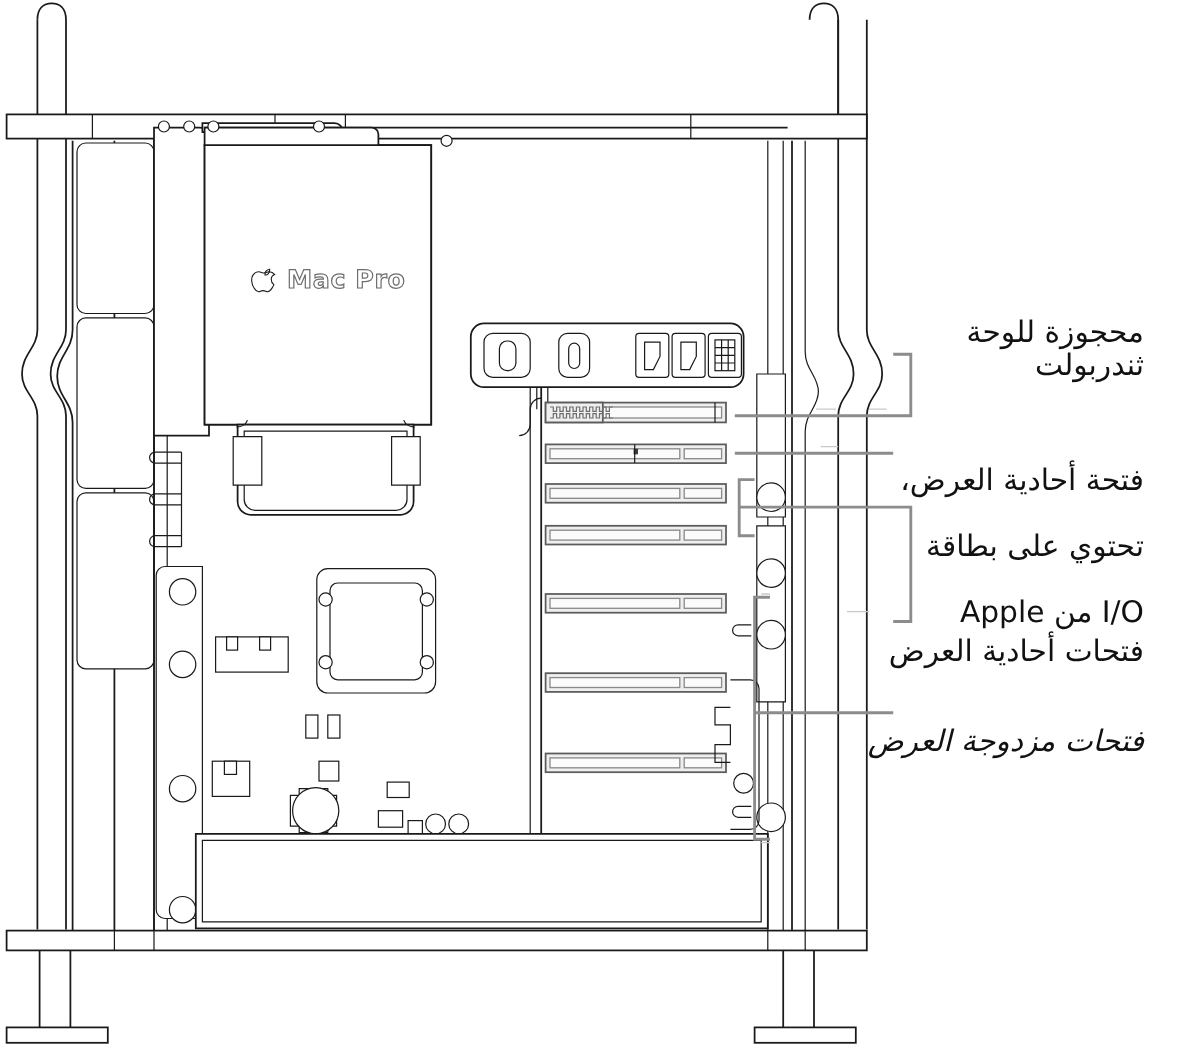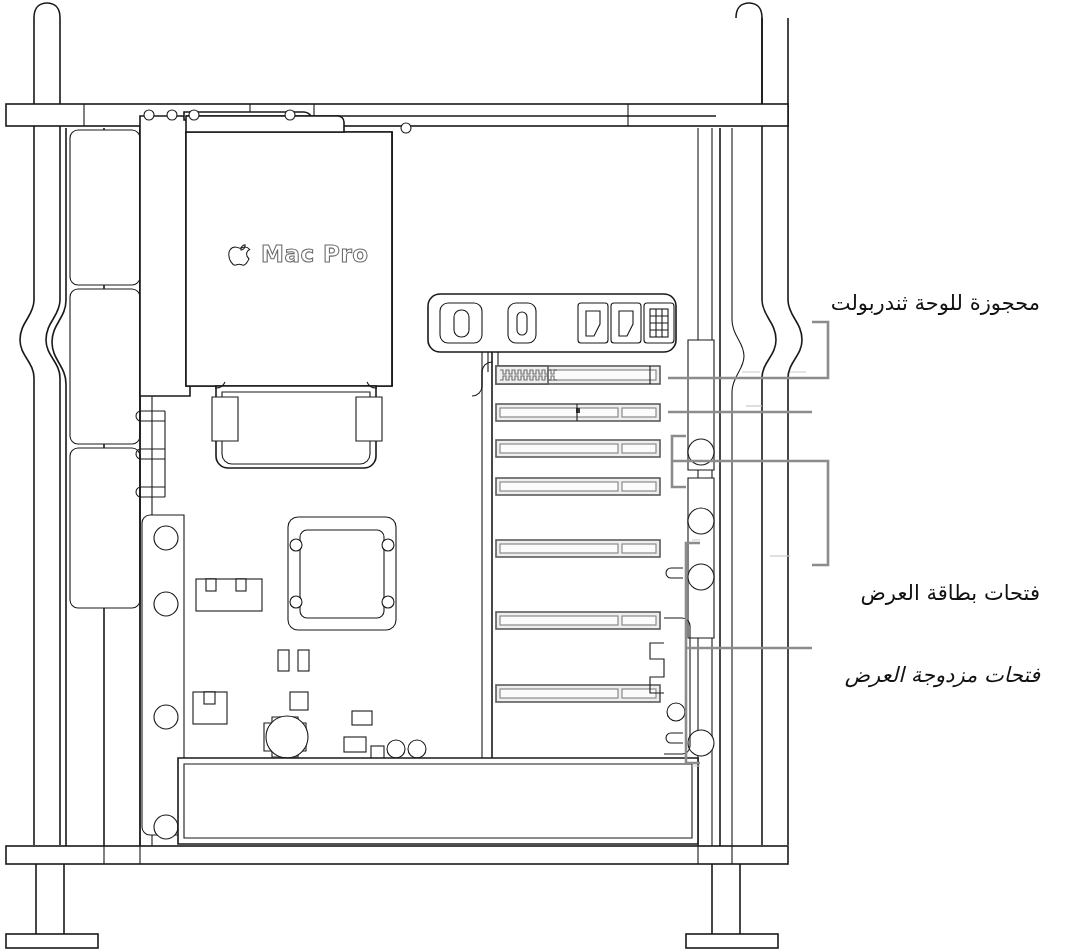--- a/index.html
+++ b/index.html
@@ -7,21 +7,21 @@
   body{
     width:1072px;height:952px;overflow:hidden;
     font-family:"DejaVu Sans","Liberation Sans",sans-serif;
   }
   #stage{position:relative;width:1072px;height:952px;background:#e5e5e5;}
   #art{position:absolute;inset:0;}
   .callout{
     position:absolute;
     direction:rtl;
     font-family:"DejaVu Sans",sans-serif;
-    font-size:21px;
+    font-size:27px;
     line-height:30px;
     color:#111;
     white-space:pre-line;
     letter-spacing:0;
   }
   .callout span{display:block;}
 </style>
 </head>
 <body>
 
@@ -338,22 +338,27 @@
       <path class="lead" d="M686 648 L812 648"></path>
       <path class="leadL" d="M692 540 L700 540 M692 766 L700 766"></path>
     </g>
 
   </svg>
 
   <div class="callout" style="right:32px; top:258px; width:256px;">
     <span>محجوزة للوحة ثندربولت</span>
   </div>
 
+  <div class="callout" style="right:32px; top:392px; width:256px;">
+    <span>فتحة أحادية العرض،</span>
+    <span>تحتوي على بطاقة</span>
+    <span>I/O من Apple</span>
+  </div>
 
   <div class="callout" style="right:32px; top:548px; width:256px;">
-    <span>فتحات بطاقة العرض</span>
+    <span>فتحات أحادية العرض</span>
   </div>
 
   <div class="callout" style="right:32px; top:630px; width:256px;font-style:italic;">
     <span>فتحات مزدوجة العرض</span>
   </div>
 
 </div>
 
 </body></html>

